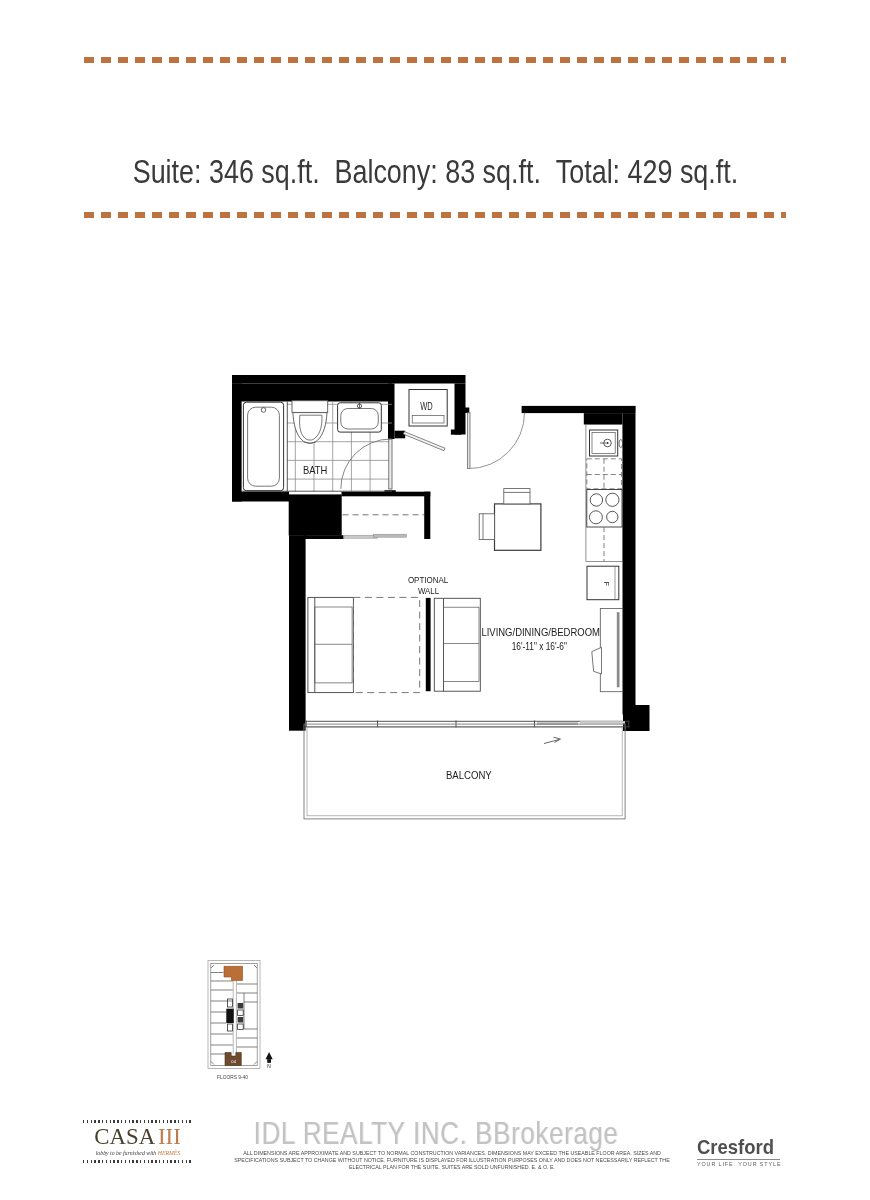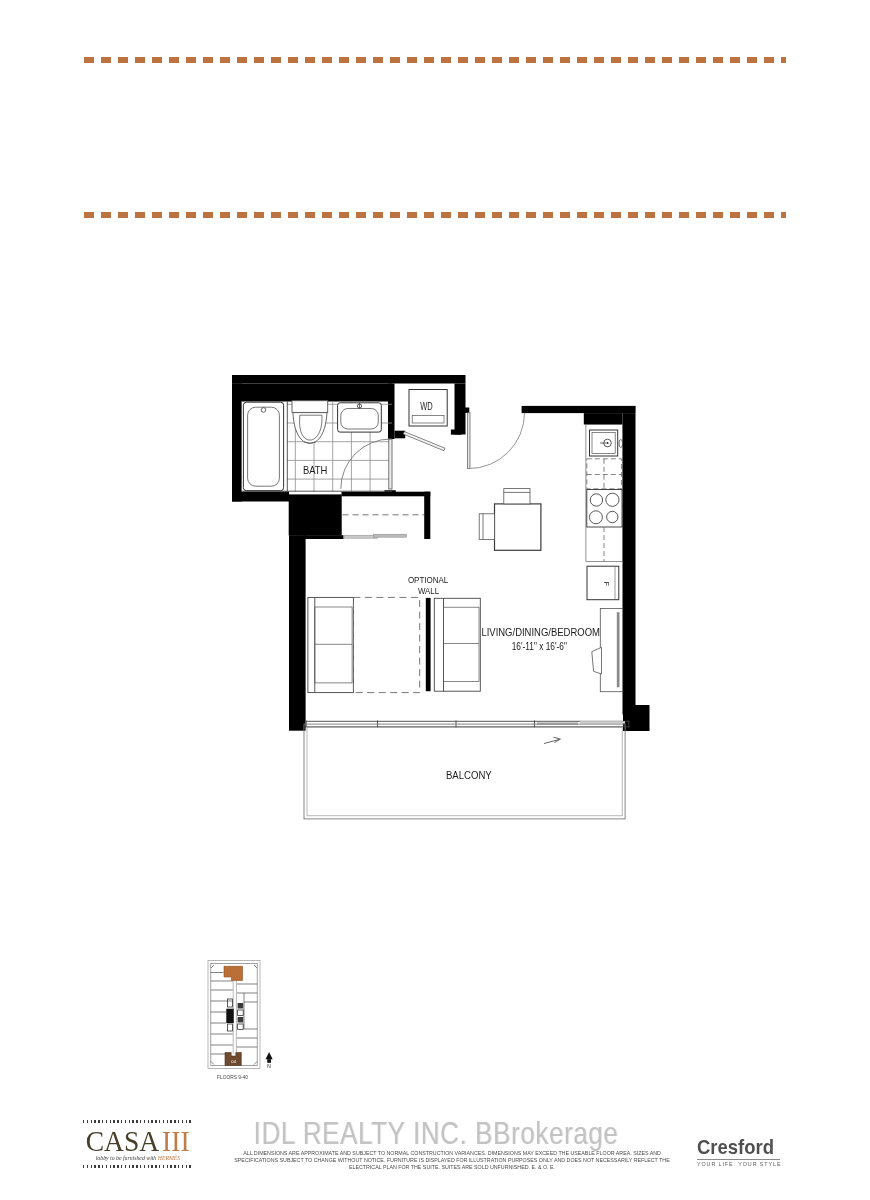--- a/index.html
+++ b/index.html
@@ -8,20 +8,24 @@
   .abs{position:absolute;}
 </style>
 </head>
 <body>
 <div id="page">
 
   <div class="abs" style="left:84px;top:57px;width:702px;height:5.5px;
        background:repeating-linear-gradient(90deg,#bd7340 0,#bd7340 10.5px,rgba(0,0,0,0) 10.5px,rgba(0,0,0,0) 17px);"></div>
 
 
+  <div class="abs" style="left:0;top:153px;width:870px;text-align:center;white-space:nowrap;
+       font-size:33px;color:#3a3a3a;">
+    <span style="display:inline-block;transform:scaleX(0.815);transform-origin:50% 50%;">Suite: 346 sq.ft.&nbsp;&nbsp;Balcony: 83 sq.ft.&nbsp;&nbsp;Total: 429 sq.ft.</span>
+  </div>
 
   <div class="abs" style="left:84px;top:212px;width:702px;height:5.5px;
        background:repeating-linear-gradient(90deg,#bd7340 0,#bd7340 10.5px,rgba(0,0,0,0) 10.5px,rgba(0,0,0,0) 17px);"></div>
 
   <svg class="abs" style="left:180px;top:360px;" width="510" height="470" viewBox="180 360 510 470" font-family="Liberation Sans, sans-serif" fill="none">
 
     <rect x="232" y="375" width="233.5" height="8.5" fill="#000"></rect>
 
     <rect x="232" y="383.5" width="160" height="18" fill="#000"></rect>
 
@@ -262,21 +266,21 @@
 
     <text x="217" y="1078.8" font-size="5.2" fill="#444" textLength="31" lengthAdjust="spacingAndGlyphs">FLOORS 9-40</text>
 
     <path d="M 269.1 1052 L 265.5 1059.2 L 272.7 1059.2 Z" fill="#111"></path>
     <rect x="267.2" y="1059.2" width="3.8" height="3.6" fill="#111"></rect>
     <text x="267.2" y="1068" font-size="4.8" fill="#111">N</text>
   </svg>
 
   <div class="abs" style="left:83px;top:1120px;width:110px;text-align:center;">
     <div style="height:3px;background:repeating-linear-gradient(90deg,#3c3c3c 0,#3c3c3c 1.4px,rgba(0,0,0,0) 1.4px,rgba(0,0,0,0) 3.8px);"></div>
-    <div style="margin-top:5px;font-family:'Liberation Serif',serif;font-size:29px;line-height:26px;color:#473f29;white-space:nowrap;"><span style="display:inline-block;transform:scaleX(0.95);">CASA<span style="color:#bf7c4a;margin-left:3px;">III</span></span></div>
+    <div style="font-family:'Liberation Serif',serif;font-size:24px;line-height:26px;color:#473f29;white-space:nowrap;"><span style="display:inline-block;transform:scaleX(0.95);">CASA<span style="color:#bf7c4a;margin-left:3px;">III</span></span></div>
     <div style="margin-top:1px;font-family:'Liberation Serif',serif;font-style:italic;font-size:5.8px;color:#3a3a3a;white-space:nowrap;">lobby to be furnished with <span style="color:#c07840;">HERMÈS</span></div>
     <div style="margin-top:4px;height:3px;background:repeating-linear-gradient(90deg,#3c3c3c 0,#3c3c3c 1.4px,rgba(0,0,0,0) 1.4px,rgba(0,0,0,0) 3.8px);"></div>
   </div>
 
   <div class="abs" style="left:0;top:1119px;width:872px;text-align:center;white-space:nowrap;
        font-size:26px;letter-spacing:0.6px;color:#c3c3c3;text-shadow:1px 0 0 #eaeaea;">
     <span style="display:inline-block;transform:scaleY(1.18);transform-origin:50% 60%;">IDL REALTY INC. BBrokerage</span>
   </div>
 
   <div class="abs" style="left:227px;top:1150px;width:450px;text-align:center;font-size:5.3px;line-height:7.2px;color:#4a4a4a;white-space:nowrap;">

